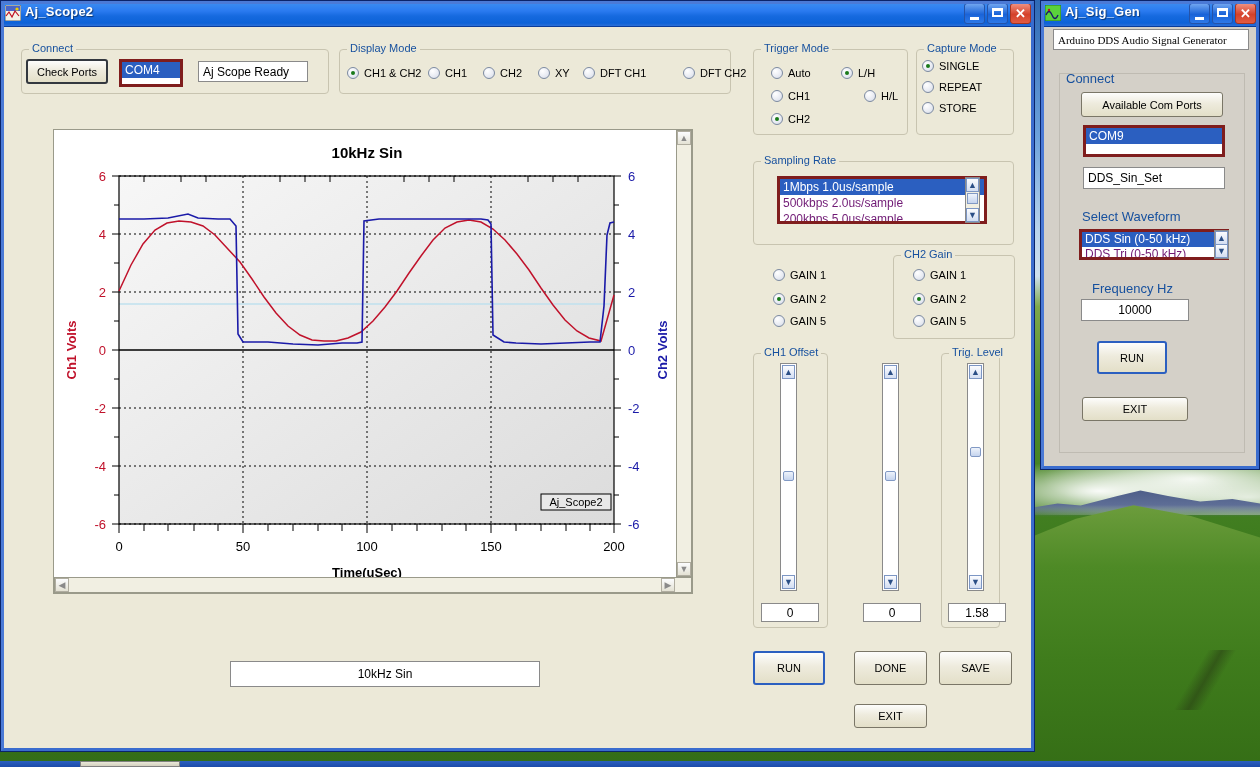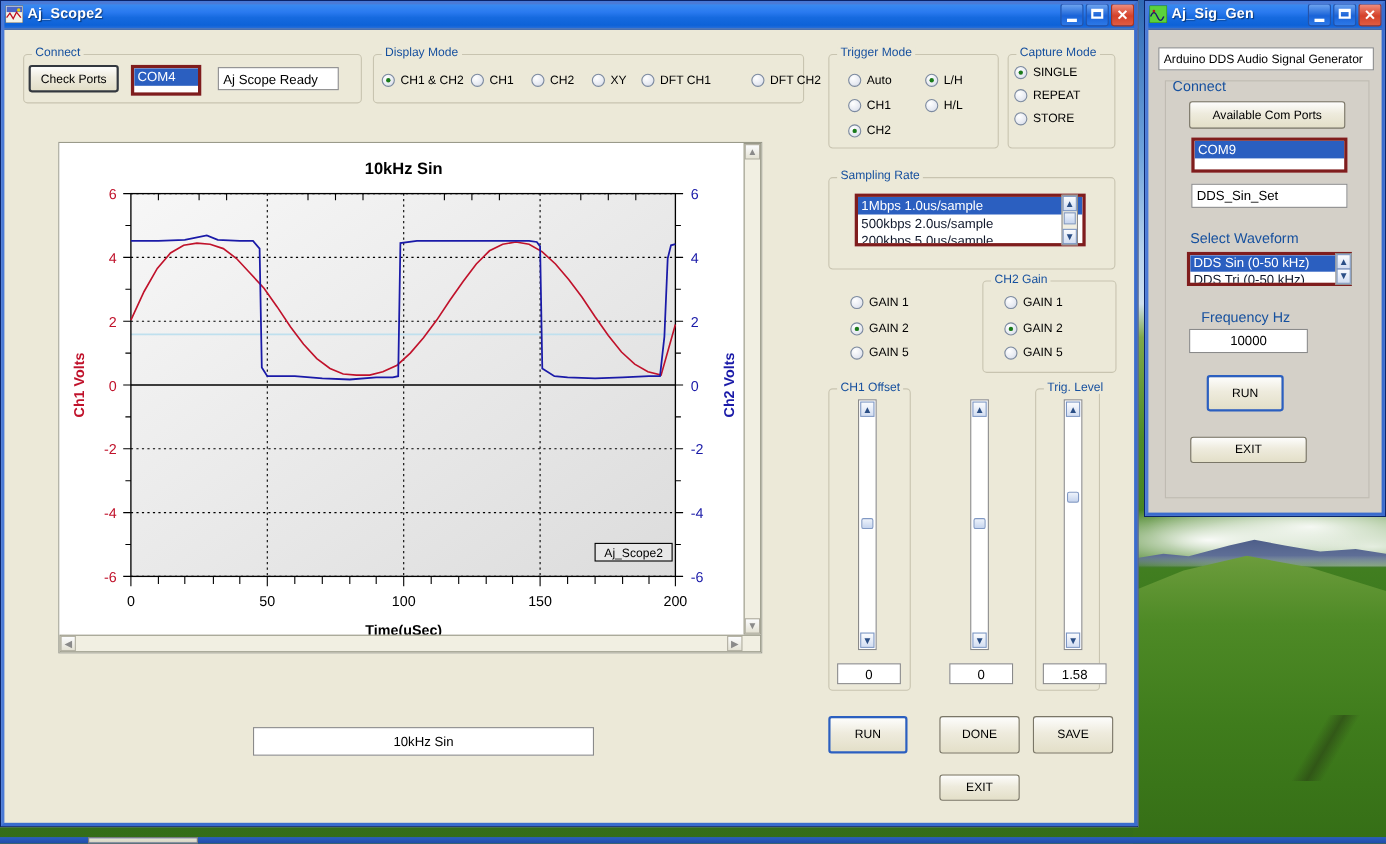--- a/index.html
+++ b/index.html
@@ -56,21 +56,21 @@
   .gbox>.lg{position:absolute;top:-8px;left:7px;background:#ece9d8;padding:0 3px;
     color:#16509e;font-size:11px;white-space:nowrap;}
   .btn{background:linear-gradient(to bottom,#fdfdfc,#eeebdd 45%,#e3dfc8);
     border:1px solid #7a7667;border-radius:3px;box-sizing:border-box;
     display:flex;align-items:center;justify-content:center;color:#000;font-size:11px;cursor:default;position:absolute;}
   .btn.focus{border:2px solid #2b5fc0;}
   .tbox{background:#fff;border:1px solid #8a8a8a;box-sizing:border-box;position:absolute;
     display:flex;align-items:center;justify-content:center;font-size:12px;color:#000;}
   .tbox.left{justify-content:flex-start;padding-left:4px;}
   .lbox{background:#fff;border:3px solid #7f1d1d;box-sizing:border-box;position:absolute;overflow:hidden;}
-  .lbox .it{height:16px;line-height:16px;padding-left:3px;font-size:12px;color:#0f172a;white-space:nowrap;}
+  .lbox .it{height:16px;line-height:16px;padding-left:3px;font-size:12px;color:#701a75;white-space:nowrap;}
   .lbox .it.sel{background:#2b5fc0;color:#fff;}
   .radio{position:absolute;display:flex;align-items:center;gap:5px;font-size:11px;color:#000;white-space:nowrap;}
   .radio .dot{width:12px;height:12px;border-radius:50%;box-sizing:border-box;
     background:radial-gradient(circle at 35% 30%,#fff,#e7eaf2 60%,#cfd6e4);
     border:1px solid #7c8aa0;position:relative;flex:none;}
   .radio .dot.on::after{content:"";position:absolute;left:3px;top:3px;width:4px;height:4px;border-radius:50%;background:#1a7a1a;}
   
   .vsb{position:absolute;background:#fff;border:1px solid #8a8a8a;box-sizing:border-box;}
   .vsb .ar{position:absolute;left:1px;right:1px;height:14px;
     background:linear-gradient(to bottom,#fbfcfe,#d3def2);border:1px solid #7c96c4;box-sizing:border-box;
@@ -186,21 +186,21 @@
     <span>CH1</span>
     </div>
   <div class="radio" style="left:770px;top:112px;">
     <span class="dot on"></span>
     <span>CH2</span>
     </div>
   <div class="radio" style="left:840px;top:66px;">
     <span class="dot on"></span>
     <span>L/H</span>
     </div>
-  <div class="radio" style="left:840px;top:89px;text-align:right;">
+  <div class="radio" style="left:863px;top:89px;text-align:right;">
     <span class="dot"></span>
     <span>H/L</span>
     </div>
 
   <div class="gbox" style="left:915px;top:48px;width:98px;height:86px;">
     <span class="lg">Capture Mode</span>
   </div>
   <div class="radio" style="left:921px;top:59px;">
     <span class="dot on"></span>
     <span>SINGLE</span>
@@ -478,21 +478,21 @@
         </div>
       <div class="wbtn max">
           <span class="g"></span>
         </div>
       <div class="wbtn cls">
           <span class="g">✕</span>
         </div>
     </div>
   </div>
 
-  <div class="tbox left" style="left:12px;top:42px;width:196px;height:21px;font-size:11px;background:#fff;">
+  <div class="tbox left" style="left:12px;top:28px;width:196px;height:21px;font-size:11px;background:#fff;font-family:Liberation Serif, serif;">
     <span>Arduino DDS Audio Signal Generator</span>
   </div>
 
   <div class="sg-inner" style="left:18px;top:72px;width:186px;height:380px;background:#d4d0c8;border:1px solid #bfbbb2;"></div>
 
   <div class="sg-lg" style="left:25px;top:70px;">Connect</div>
 
   <div class="btn" style="left: 40px; top: 91px; width: 142px; height: 25px; position: absolute;">
     <span>Available Com Ports</span>
   </div>

